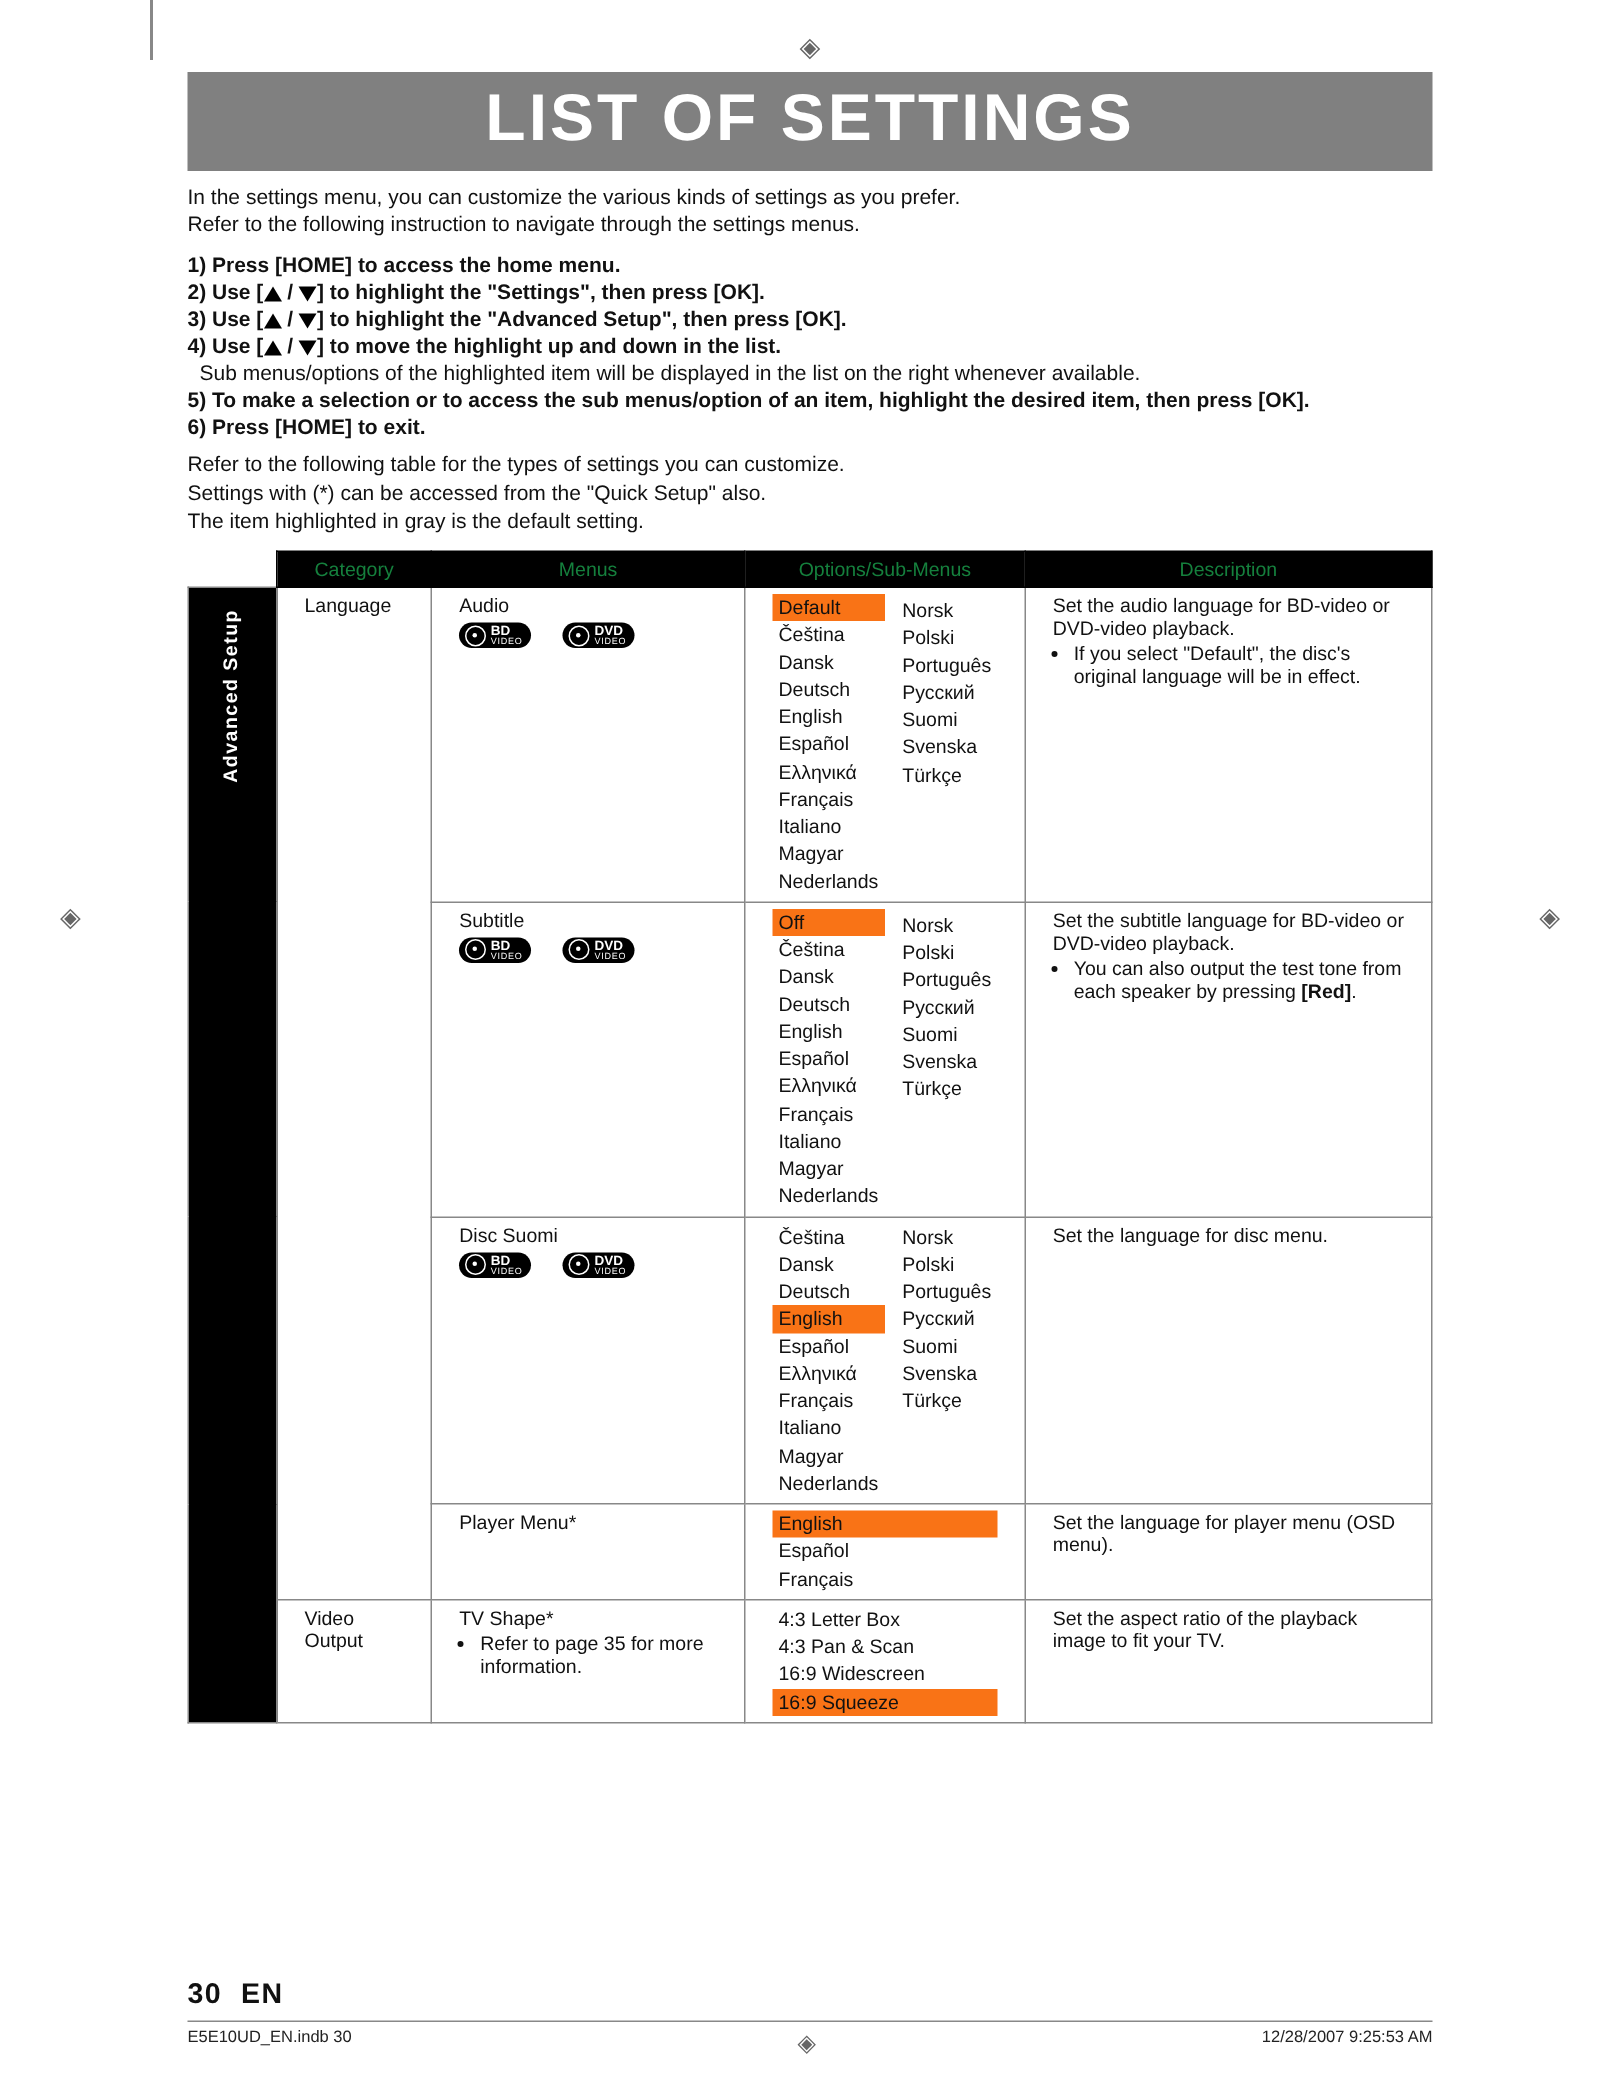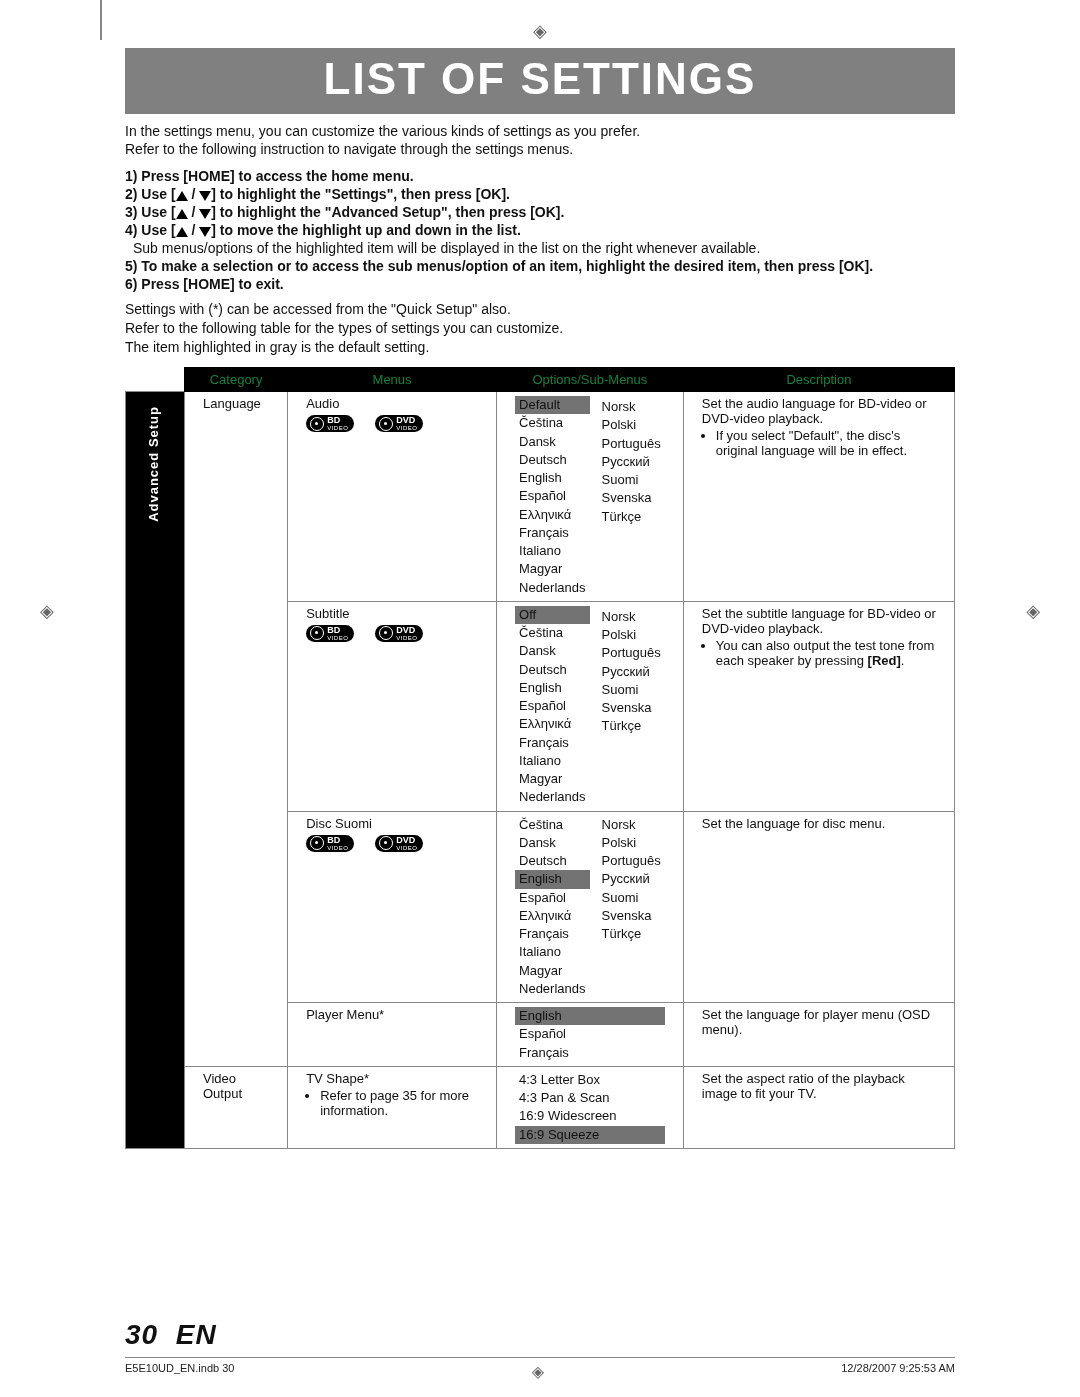--- a/index.html
+++ b/index.html
@@ -86,21 +86,21 @@
     font-size: 13px;
     padding: 10px 2px;
     letter-spacing: 1px;
   }
   .opt-cols {
     display: flex;
     gap: 8px;
   }
   .opt-col { flex: 1; }
   .opt-item { padding: 1px 4px; line-height: 1.25; }
-  .default { background: #737373; }
+  .default { background: #f97316; }
   .desc ul { margin: 2px 0 0 14px; padding: 0; }
   .desc li { margin: 0; }
 
   .disc-badges { margin-top: 4px; display:flex; gap:21px;}
   .badge {
     display:inline-flex; align-items:center;
     background:#000; color:#fff; border-radius:10px;
     padding:1px 6px 1px 4px; font-size:9px; font-weight:700;
   }
   .badge .disc {
@@ -113,23 +113,22 @@
   }
   .badge .txt { line-height:1; }
   .badge .sub { font-size:6px; display:block; font-weight:400; letter-spacing:0.5px;}
 
   .footer {
     width: 830px;
     margin: 170px auto 0 auto;
     position: relative;
   }
   .page-num {
-    font-size: 28px;
+    font-size: 19px;
     font-weight: 800;
-    font-style: italic;
     letter-spacing: 1px;
   }
   .hr { border-top:1px solid #888; margin: 6px 0 4px 0;}
   .foot-row {
     display:flex; justify-content:space-between; font-size:11px; color:#222;
   }
   .mid-reg { text-align:center; font-size:16px; color:#666; }
   .side-reg {
     position:absolute; top:600px; font-size:18px; color:#666;
   }
@@ -163,22 +162,22 @@
       </div>
       <div class="bold">
         <span>4) Use [</span><span class="arrow-up"></span> / <span class="arrow-down"></span><span>] to move the highlight up and down in the list.</span>
       </div>
       <div class="sub">Sub menus/options of the highlighted item will be displayed in the list on the right whenever available.</div>
       <div class="bold">5) To make a selection or to access the sub menus/option of an item, highlight the desired item, then press [OK].</div>
       <div class="bold">6) Press [HOME] to exit.</div>
     </div>
 
     <div class="after-steps">
+      <div>Refer to the following table for the types of settings you can customize.</div>
       <div>Settings with (*) can be accessed from the "Quick Setup" also.</div>
-      <div>Refer to the following table for the types of settings you can customize.</div>
       <div>The item highlighted in gray is the default setting.</div>
     </div>
 
     <table class="settings">
       <thead>
         <tr>
           <th style="width:22px;border:none;background:#fff"></th>
           <th>Category</th>
           <th>Menus</th>
           <th>Options/Sub-Menus</th>

